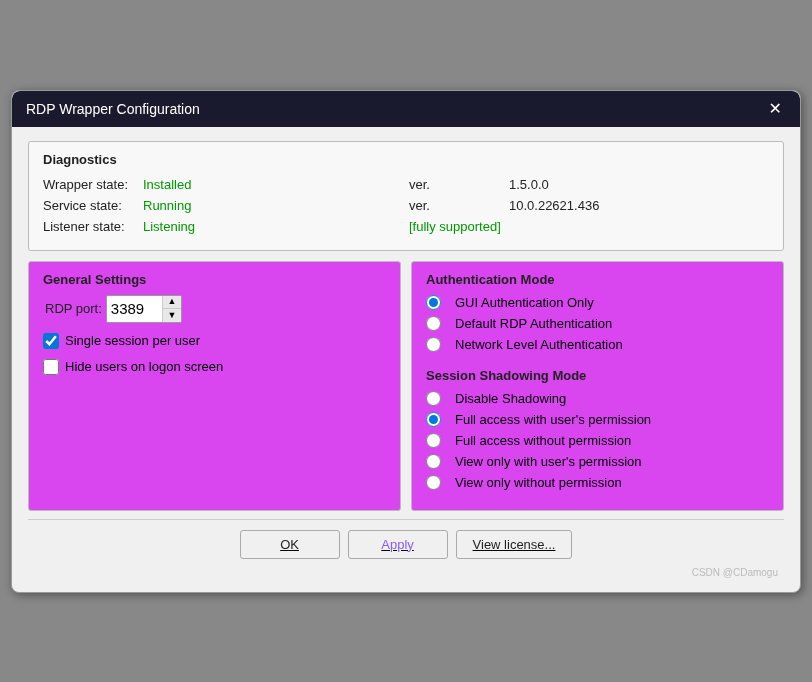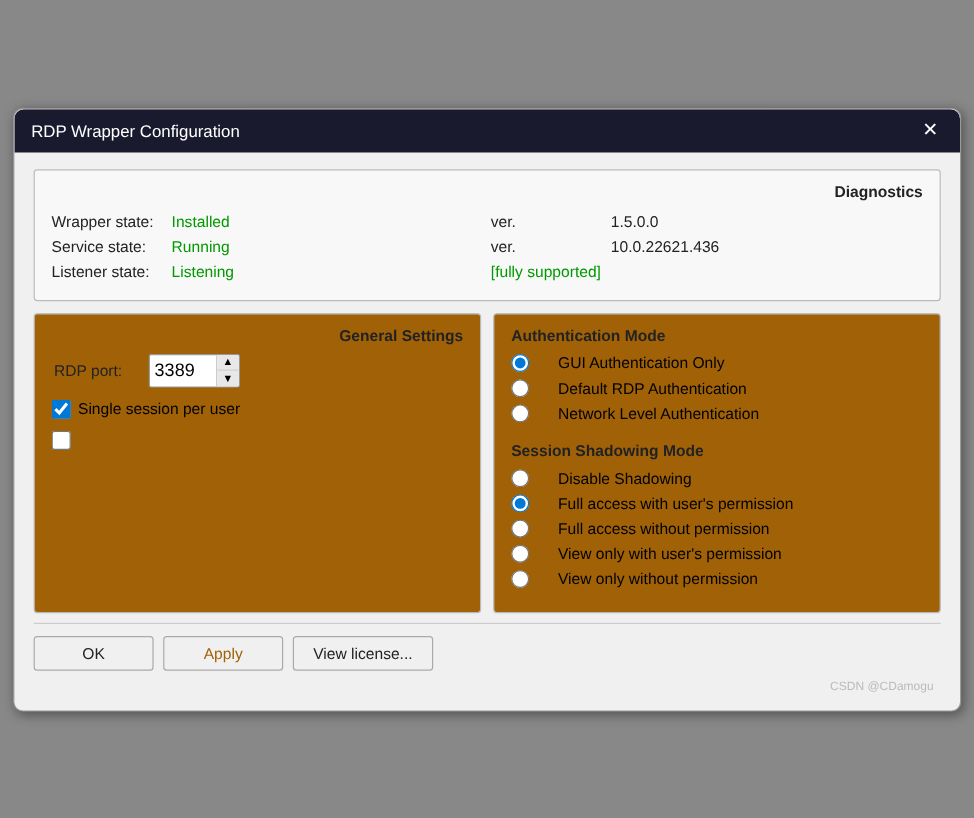--- a/index.html
+++ b/index.html
@@ -52,21 +52,20 @@
       padding: 10px 14px 14px 14px;
       margin-bottom: 10px;
       border-radius: 3px;
       position: relative;
     }
     .section-label {
       font-weight: 600;
       font-size: 13px;
       color: #222;
       margin-bottom: 8px;
-      text-align: right;
     }
     .diag-grid {
       display: grid;
       grid-template-columns: 1fr 1fr;
       gap: 2px 6px;
     }
     .diag-row {
       display: flex;
       align-items: center;
       padding: 2px 0;
@@ -87,40 +86,40 @@
       gap: 10px;
     }
     .left-panel {
       flex: 1;
     }
     .right-panel {
       flex: 1;
     }
     .settings-box {
       border: 1px solid #bbb;
-      background: #a16207;
+      background: #d946ef;
       padding: 10px 14px 14px 14px;
       border-radius: 3px;
       height: 100%;
     }
     .checkbox-row {
       display: flex;
       align-items: center;
       gap: 6px;
       margin-bottom: 10px;
     }
     .checkbox-row input[type="checkbox"] {
       width: 16px;
       height: 16px;
       accent-color: #0078d7;
     }
     .rdp-port-row {
       display: flex;
       align-items: center;
-      gap: 22px;
+      gap: 4px;
       margin-bottom: 10px;
       margin-left: 2px;
     }
     .rdp-port-label {
       color: #222;
     }
     .port-spinner {
       display: flex;
       align-items: center;
       border: 1px solid #999;
@@ -156,48 +155,49 @@
     .spin-up { border-bottom: 1px solid #ccc; }
     .radio-section-label {
       font-weight: 600;
       font-size: 13px;
       color: #222;
       margin-bottom: 8px;
     }
     .radio-row {
       display: flex;
       align-items: center;
-      gap: 24px;
+      gap: 14px;
       margin-bottom: 6px;
     }
     .radio-row input[type="radio"] {
       width: 15px;
       height: 15px;
       accent-color: #0078d7;
     }
     .buttons-row {
       display: flex;
-      justify-content: flex-start;
+      justify-content: center;
       gap: 8px;
       padding: 10px 0 6px 0;
       border-top: 1px solid #ccc;
       margin-top: 8px;
+      text-decoration: underline;
     }
     .btn {
       min-width: 100px;
       padding: 6px 16px;
       border: 1px solid #aaa;
       background: #f0f0f0;
       border-radius: 3px;
       font-size: 13px;
       cursor: pointer;
       color: #222;
     }
     .btn:disabled {
-      color: #a16207;
+      color: #8b5cf6;
       cursor: default;
       background: #f0f0f0;
     }
     .watermark {
       font-size: 10px;
       color: #bbb;
       text-align: right;
       padding: 2px 6px 4px 0;
     }
   </style>
@@ -259,20 +259,21 @@
             </div>
           </div>
 
           <div class="checkbox-row">
             <input type="checkbox" id="single-session" checked="" style="">
             <label for="single-session">Single session per user</label>
           </div>
 
           <div class="checkbox-row">
             <input type="checkbox" id="hide-users" style="">
+            <label for="hide-users">Hide users on logon screen</label>
           </div>
         </div>
       </div>
 
       <div class="right-panel">
         <div class="settings-box">
 
           <div class="radio-section-label">Authentication Mode</div>
 
           <div class="radio-row">

